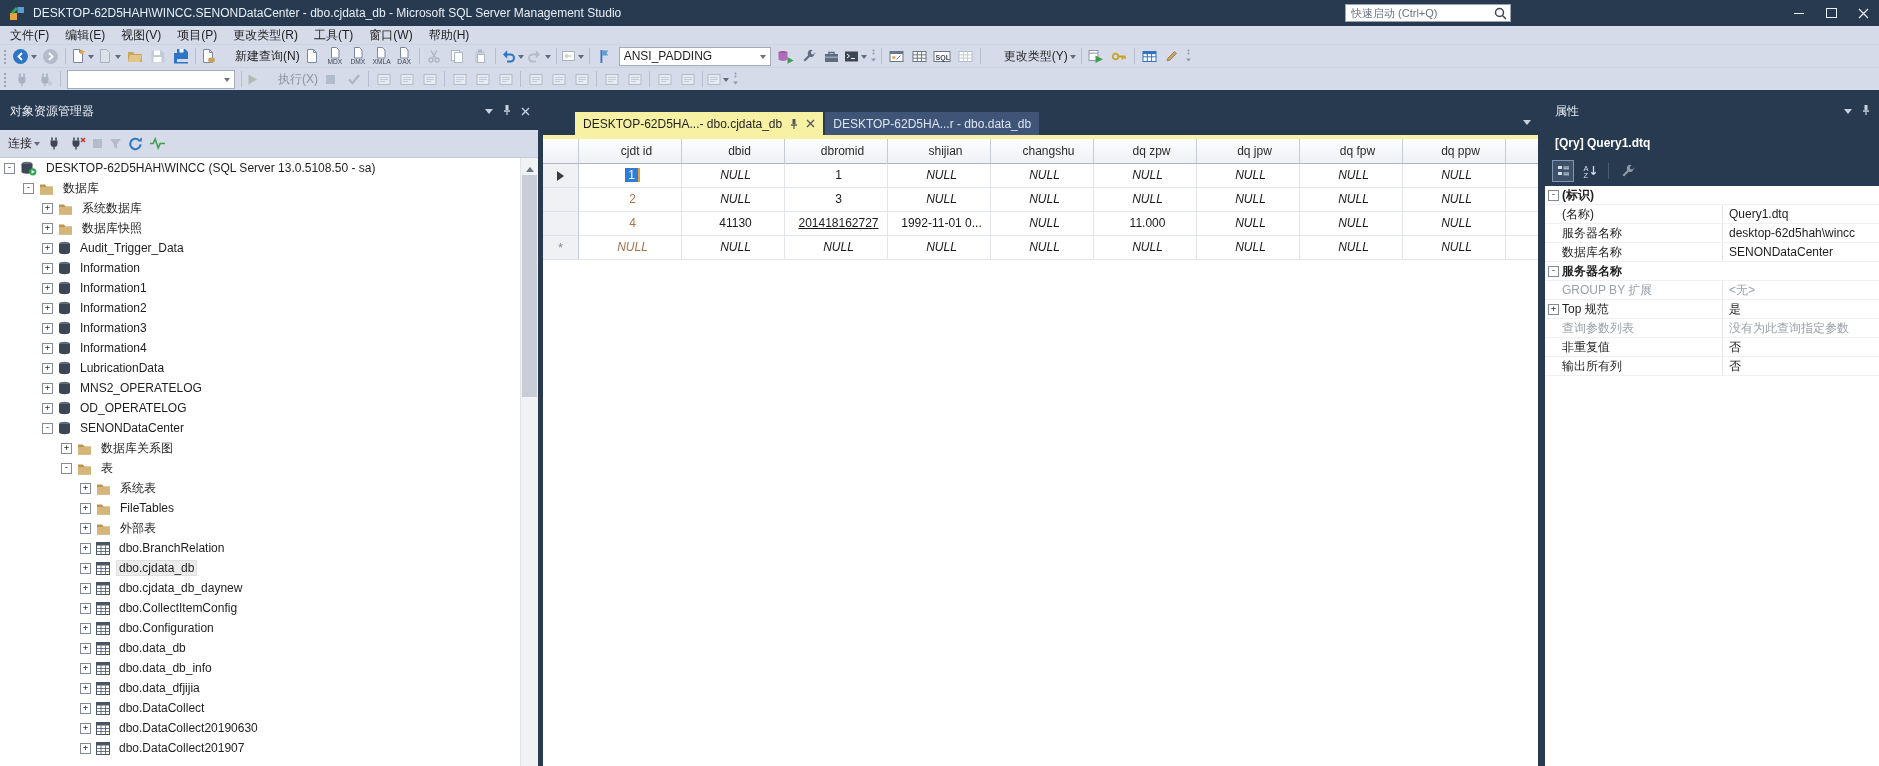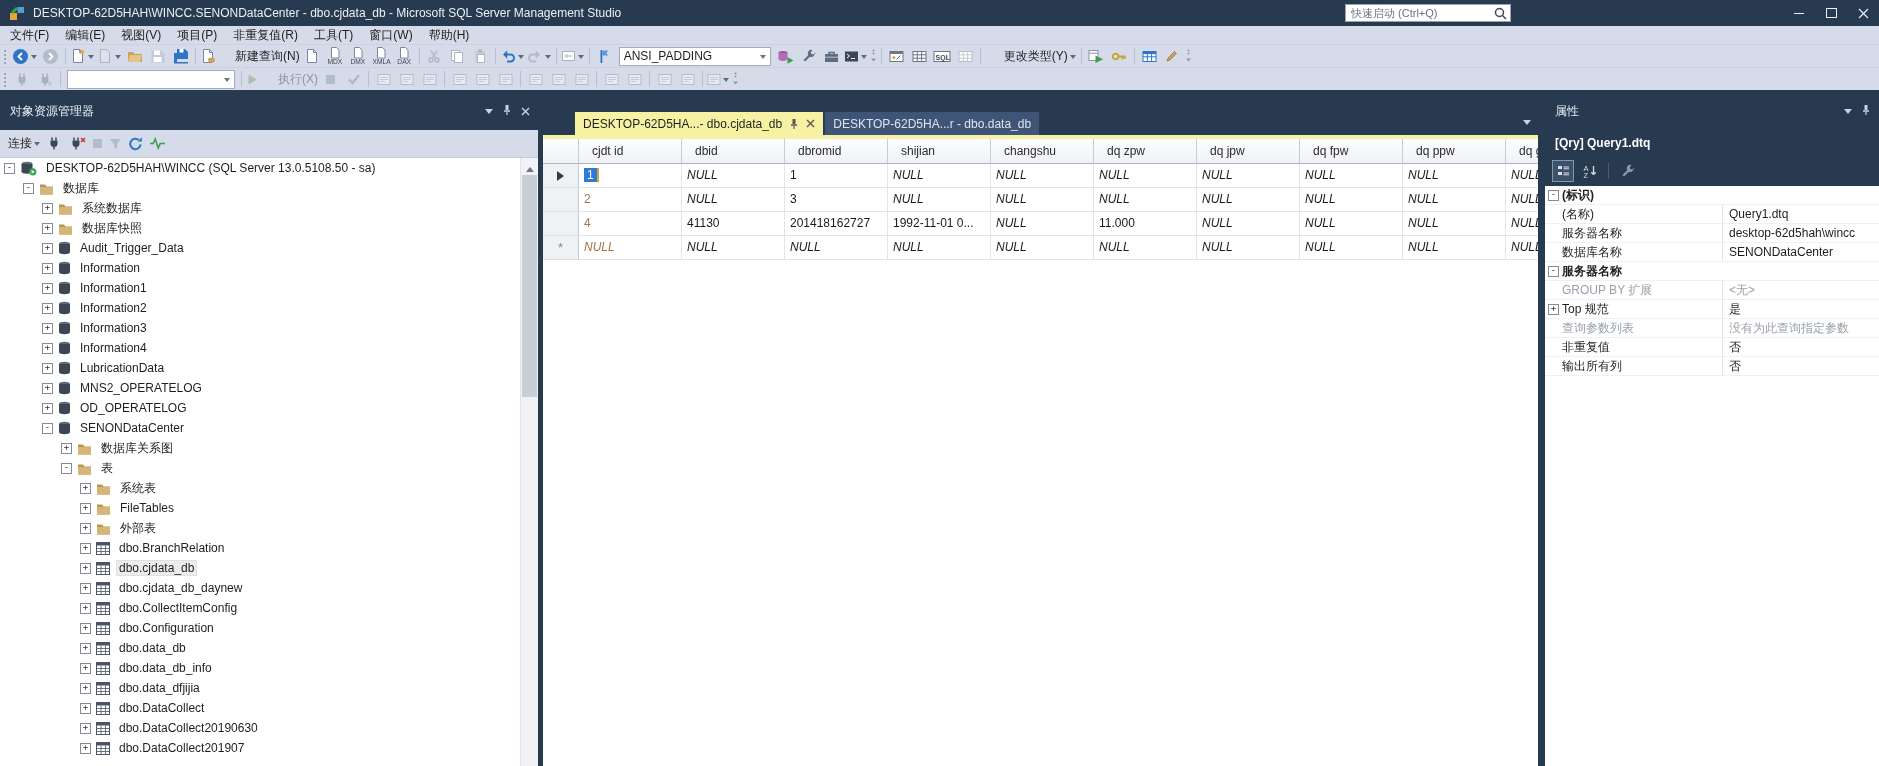--- a/index.html
+++ b/index.html
@@ -65,21 +65,21 @@
   
   #editor{left:543px;width:995px;background:#283A50;}
   .tab-bar{position:absolute;top:19px;left:0;right:0;height:23px;display:flex;align-items:flex-end;padding-left:32px;}
   .tab{height:23px;display:flex;align-items:center;padding:0 8px;font-size:12px;white-space:nowrap;box-sizing:border-box;}
   .tab.active{background:#F7F1A3;color:#1F1F1F;}
   .tab.inact{background:#3E5577;color:#DCE4F0;margin-left:2px;}
   .tab .ticon{margin-left:7px;display:flex;color:#55575A;}
   .accent{position:absolute;top:42px;left:0;right:0;height:4px;background:#F7F1A3;}
   .doc-caret{position:absolute;top:27px;right:7px;width:0;height:0;border:4px solid transparent;border-top:5px solid #C7D3E2;}
   .grid-wrap{position:absolute;top:46px;left:0;right:0;bottom:0;background:#fff;overflow:hidden;}
-  .g-row{display:flex;width:1070px;}
+  .g-row{display:flex;width:1070px;text-align:center;}
   .g-h{height:25px;box-sizing:border-box;background:linear-gradient(#FDFDFE,#EFF1F6);
        border-right:1px solid #C6CCD6;border-bottom:1px solid #AEB6C2;font-size:12px;color:#2B2B2B;
        padding:5px 0 0 13px;white-space:nowrap;overflow:hidden;flex:none;}
   .g-c{height:24px;box-sizing:border-box;border-right:1px solid #E2E5EA;border-bottom:1px solid #E2E5EA;
        font-size:12px;color:#1A1A1A;padding:4px 0 0 5px;white-space:nowrap;overflow:hidden;flex:none;}
   .g-rh{width:36px;background:#EFF1F4;border-right:1px solid #C6CCD6;border-bottom:1px solid #DCDFE5;
         box-sizing:border-box;flex:none;display:flex;align-items:center;justify-content:center;}
   .g-corner{width:36px;}
   .cur-arrow{width:0;height:0;border-left:7px solid #3A3A3A;border-top:5px solid transparent;border-bottom:5px solid transparent;}
   .new-star{color:#8A8A8A;font-size:13px;line-height:10px;}
@@ -139,21 +139,21 @@
         </svg>
       </span>
   </div>
 </div>
 
 <div class="menubar" id="menubar">
     <span class="menu-item">文件(F)</span>
     <span class="menu-item">编辑(E)</span>
     <span class="menu-item">视图(V)</span>
     <span class="menu-item">项目(P)</span>
-    <span class="menu-item">非重复值(R)</span>
+    <span class="menu-item">更改类型(R)</span>
     <span class="menu-item">工具(T)</span>
     <span class="menu-item">窗口(W)</span>
     <span class="menu-item">帮助(H)</span>
   </div>
 <div class="toolbar" id="tb1">
     <span class="grip"></span>
     <span class="tb-btn">
       <span class="tb-ic" style="display: flex;">
         <svg width="17" height="17" viewBox="0 0 17 17">
           <circle cx="8.5" cy="8.5" r="7.5" fill="#2E75C6"></circle>
@@ -1078,21 +1078,21 @@
         <div class="g-c nullv" style="width: 103px;">NULL</div>
         <div class="g-c nullv" style="width: 103px;">NULL</div>
         <div class="g-c nullv" style="width: 103px;">NULL</div>
         <div class="g-c nullv" style="width: 103px;">NULL</div>
         <div class="g-c nullv" style="width: 103px;">NULL</div>
       </div>
       <div class="g-row">
         <div class="g-rh"></div>
         <div class="g-c brownv" style="width: 103px;">4</div>
         <div class="g-c" style="width: 103px;">41130</div>
-        <div class="g-c" style="width: 103px;">201418162727</div>
+        <div class="g-c" style="width: 103px; text-decoration: underline;">201418162727</div>
         <div class="g-c" style="width: 103px;">1992-11-01 0...</div>
         <div class="g-c nullv" style="width: 103px;">NULL</div>
         <div class="g-c" style="width: 103px;">11.000</div>
         <div class="g-c nullv" style="width: 103px;">NULL</div>
         <div class="g-c nullv" style="width: 103px;">NULL</div>
         <div class="g-c nullv" style="width: 103px;">NULL</div>
         <div class="g-c nullv" style="width: 103px;">NULL</div>
       </div>
       <div class="g-row">
         <div class="g-rh">

